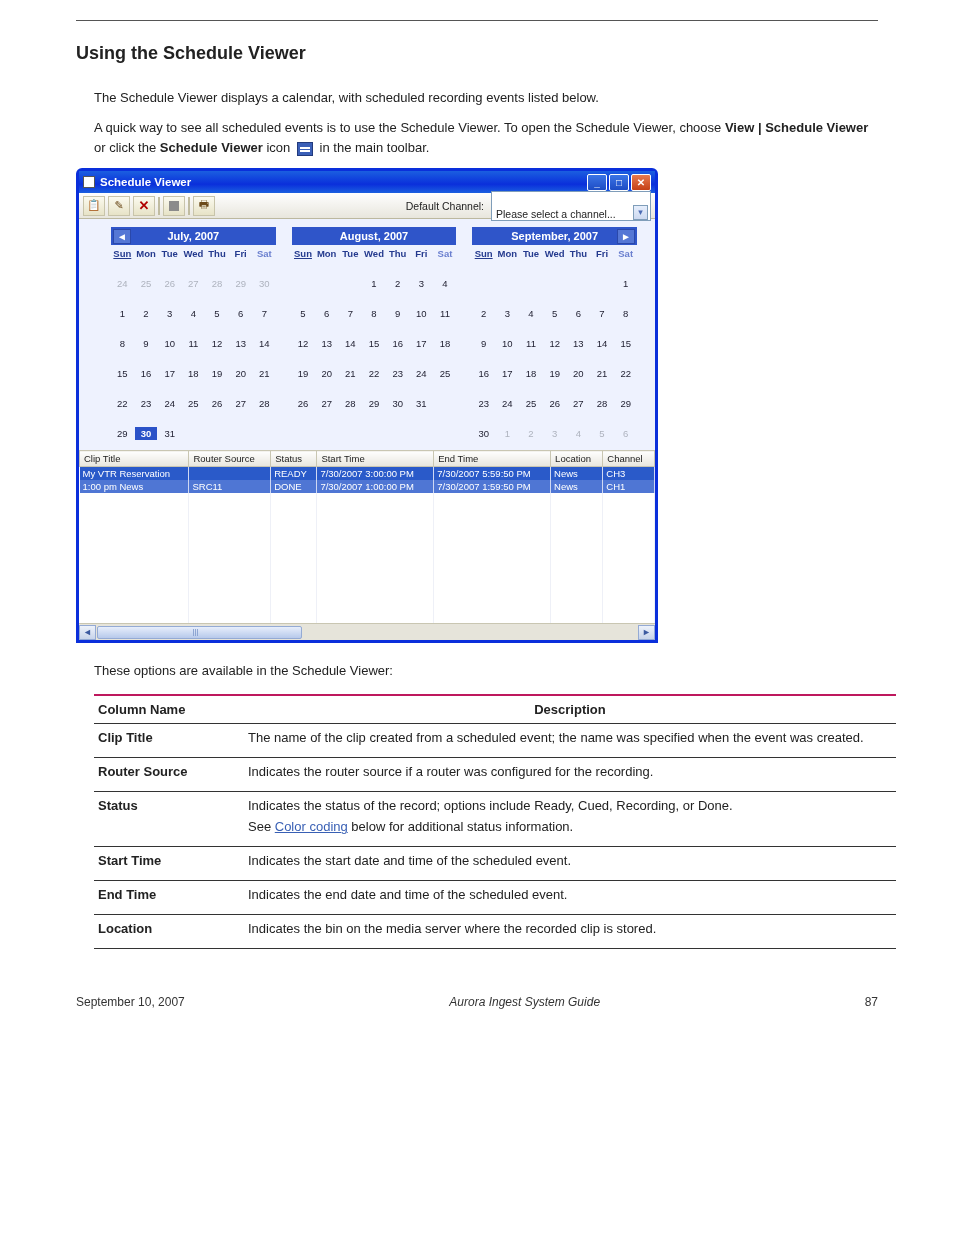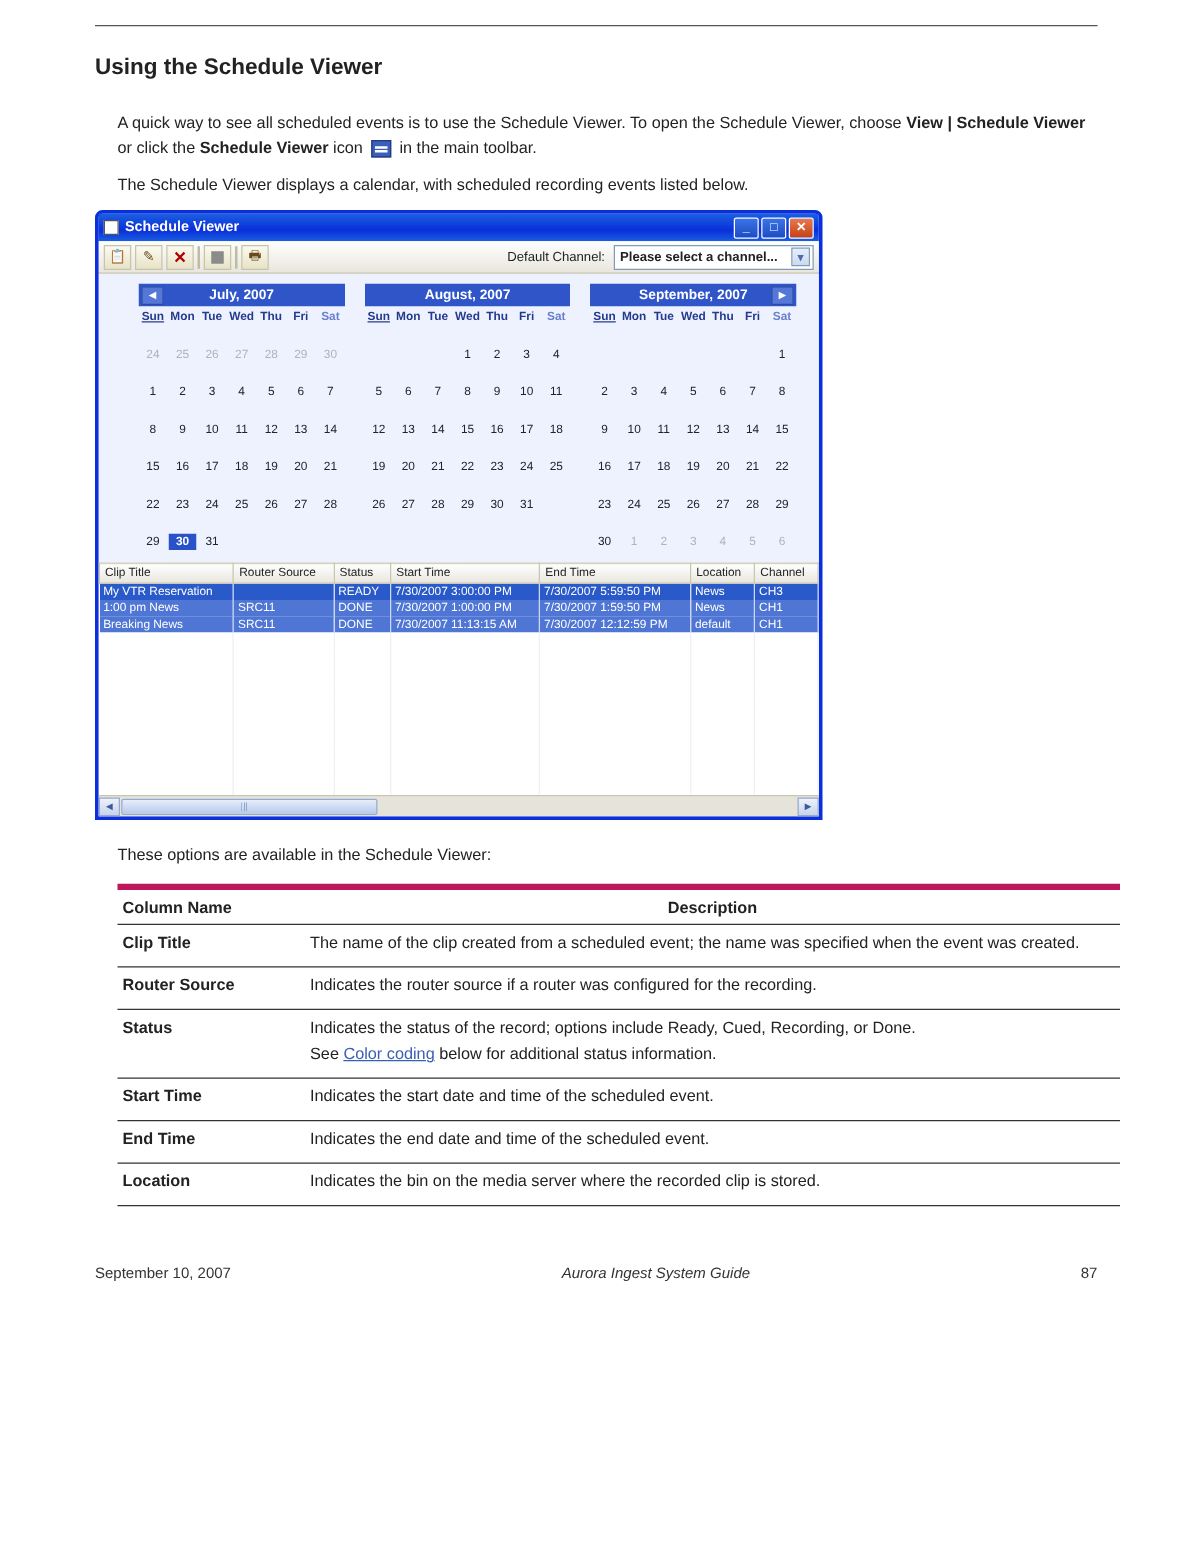--- a/index.html
+++ b/index.html
@@ -25,21 +25,21 @@
   .winbtn.close { background:linear-gradient(to bottom,#e87a4e,#c54016); }
 
   .toolbar { background:linear-gradient(to bottom,#fefefe,#e8e6dd); border-bottom:1px solid #bcb89f; display:flex; align-items:center; padding:2px 4px; gap:3px; height:26px; }
   .tbtn { width:22px; height:20px; border:1px solid #c8c4aa; background:linear-gradient(to bottom,#fbfaef,#e7e3c7); display:flex; align-items:center; justify-content:center; }
   .tbtn.sep { width:2px; height:18px; background:#c0bca0; border:none; }
   .tb-icon { font-size:11px; color:#6b4a1a; }
   .tb-stop { width:10px; height:10px; background:#8b8b8b; }
   .tb-x { font-weight:bold; color:#b00000; font-size:13px; }
   .toolbar .spacer { flex:1; }
   .defch-label { font-size:10.5px; color:#222; margin-right:4px; }
-  .defch-select { width:160px; height:20px; border:1px solid #7f9db9; background:#fff; display:flex; align-items:center; justify-content:space-between; padding:0 2px 0 4px; font-size:10.5px;font-weight:bold; }
+  .defch-select { width:160px; height:30px; border:1px solid #7f9db9; background:#fff; display:flex; align-items:flex-end; justify-content:space-between; padding:0 2px 0 4px; font-size:10.5px; }
   .defch-select .dd { width:15px; height:15px; border:1px solid #7f9db9; background:linear-gradient(to bottom,#e6eefc,#cdd9f0); color:#4b6ab2; display:flex; align-items:center; justify-content:center; font-size:9px; }
 
   .calwrap { background:#eef2fe; padding:8px 18px 10px 32px; display:flex; gap:16px; }
   .cal { width:168px; font-size:10px; }
   .calhead { background:#2f55c9; color:#fff; font-weight:bold; text-align:center; padding:3px 0; position:relative; font-size:11px; }
   .calhead .arrow { position:absolute; top:2px; width:18px; height:15px; background:#5577d5; border:1px solid #2a48aa; display:flex; align-items:center; justify-content:center; font-size:10px; }
   .calhead .arrow.left { left:2px; }
   .calhead .arrow.right { right:2px; }
   .daygrid { display:grid; grid-template-columns: repeat(7, 1fr); gap:17px 1px; padding-top:2px; }
   .dow { color:#243a8e; font-weight:bold; text-align:center; font-size:9.5px; padding:1px 0; }
@@ -59,49 +59,49 @@
 
   .scrollbar-h { background:#e6e4da; height:17px; display:flex; align-items:center; border-top:1px solid #c9c6b2; }
   .sb-btn { width:17px; height:15px; background:linear-gradient(to bottom,#edf2fb,#c8d4ea); border:1px solid #94aad4; display:flex; align-items:center; justify-content:center; font-size:9px; color:#3c5aa0; }
   .sb-track { flex:1; display:flex; align-items:center; padding:0 1px; }
   .sb-thumb { height:13px; width:38%; background:linear-gradient(to bottom,#e7eefb,#b7c9eb); border:1px solid #94aad4; border-radius:2px; position:relative; }
   .sb-thumb::after { content:""; position:absolute; left:47%; top:2px; bottom:2px; width:6px; background:repeating-linear-gradient(to right,#8fa6d3 0 1px, transparent 1px 2px); }
 
   
   .info-intro { font-size:13px; margin-top: 10px; margin-bottom: 16px; }
   .info-table { width:100%; border-collapse: collapse; font-size:13px; }
-  .info-table th { text-align:center; font-weight:bold; border-top:5px solid #be185d; border-bottom:1px solid #333; padding:6px 4px; }
+  .info-table th { text-align:center; font-weight:bold; border-top:2px solid #be185d; border-bottom:1px solid #333; padding:6px 4px; }
   .info-table th:first-child { text-align:left; width:150px; }
   .info-table td { border-bottom:1px solid #333; padding:6px 4px 12px 4px; vertical-align:top; }
   .info-table td.col-name { font-weight:bold; }
   .info-table .subline { display:block; padding-top:6px; }
   .info-table .see-link { color:#385fb4; text-decoration:underline; }
 
   .footer { display:flex; justify-content:space-between; font-size:12px; margin-top:46px; font-style: normal; color:#333; }
   .footer .ftitle { font-style: italic; }
 </style>
 </head>
 <body>
 
 <div class="page">
   <div class="topline"></div>
 
   <div class="section-title">Using the Schedule Viewer</div>
+
+  <p class="body-text indent">The Schedule Viewer displays a calendar, with scheduled recording events listed below.</p>
 
   <p class="body-text indent">
     <span>A quick way to see all scheduled events is to use the Schedule Viewer. To open the Schedule Viewer, choose </span>
     <b>View | Schedule Viewer</b>
     <span> or click the </span>
     <b>Schedule Viewer</b>
     <span> icon </span>
     <span class="icon-inline"></span>
     <span> in the main toolbar.</span>
   </p>
-
-  <p class="body-text indent">The Schedule Viewer displays a calendar, with scheduled recording events listed below.</p>
 
   <div class="win indent">
     <div class="titlebar">
       <span class="title-icon"></span>
       <span class="title-text">Schedule Viewer</span>
       <div class="winbtns">
         <div class="winbtn min">_</div>
         <div class="winbtn max">□</div>
         <div class="winbtn close">✕</div>
       </div>
@@ -323,29 +323,20 @@
             </tr>
             <tr class="row-filled">
               <td>1:00 pm News</td>
               <td>SRC11</td>
               <td>DONE</td>
               <td>7/30/2007 1:00:00 PM</td>
               <td>7/30/2007 1:59:50 PM</td>
               <td>News</td>
               <td>CH1</td>
             </tr>
-            <tr class="row-filled">
-              <td>Breaking News</td>
-              <td>SRC11</td>
-              <td>DONE</td>
-              <td>7/30/2007 11:13:15 AM</td>
-              <td>7/30/2007 12:12:59 PM</td>
-              <td>default</td>
-              <td>CH1</td>
-            </tr>
             <tr class="row-empty">
               <td></td>
               <td></td>
               <td></td>
               <td></td>
               <td></td>
               <td></td>
               <td></td>
             </tr>
             <tr class="row-empty">

